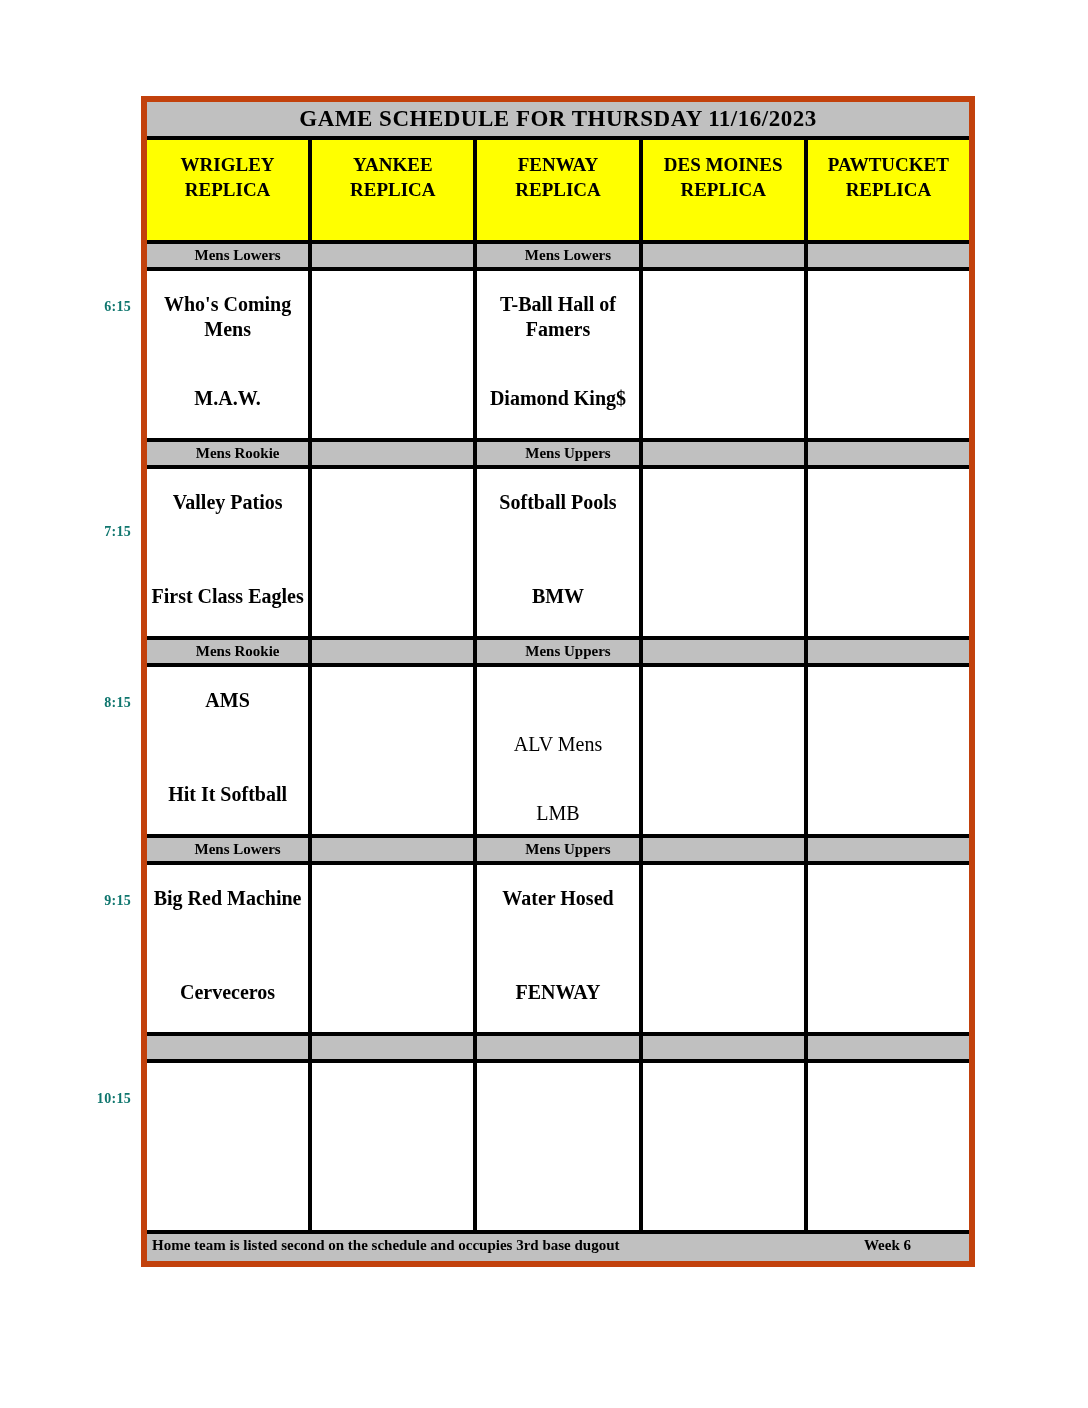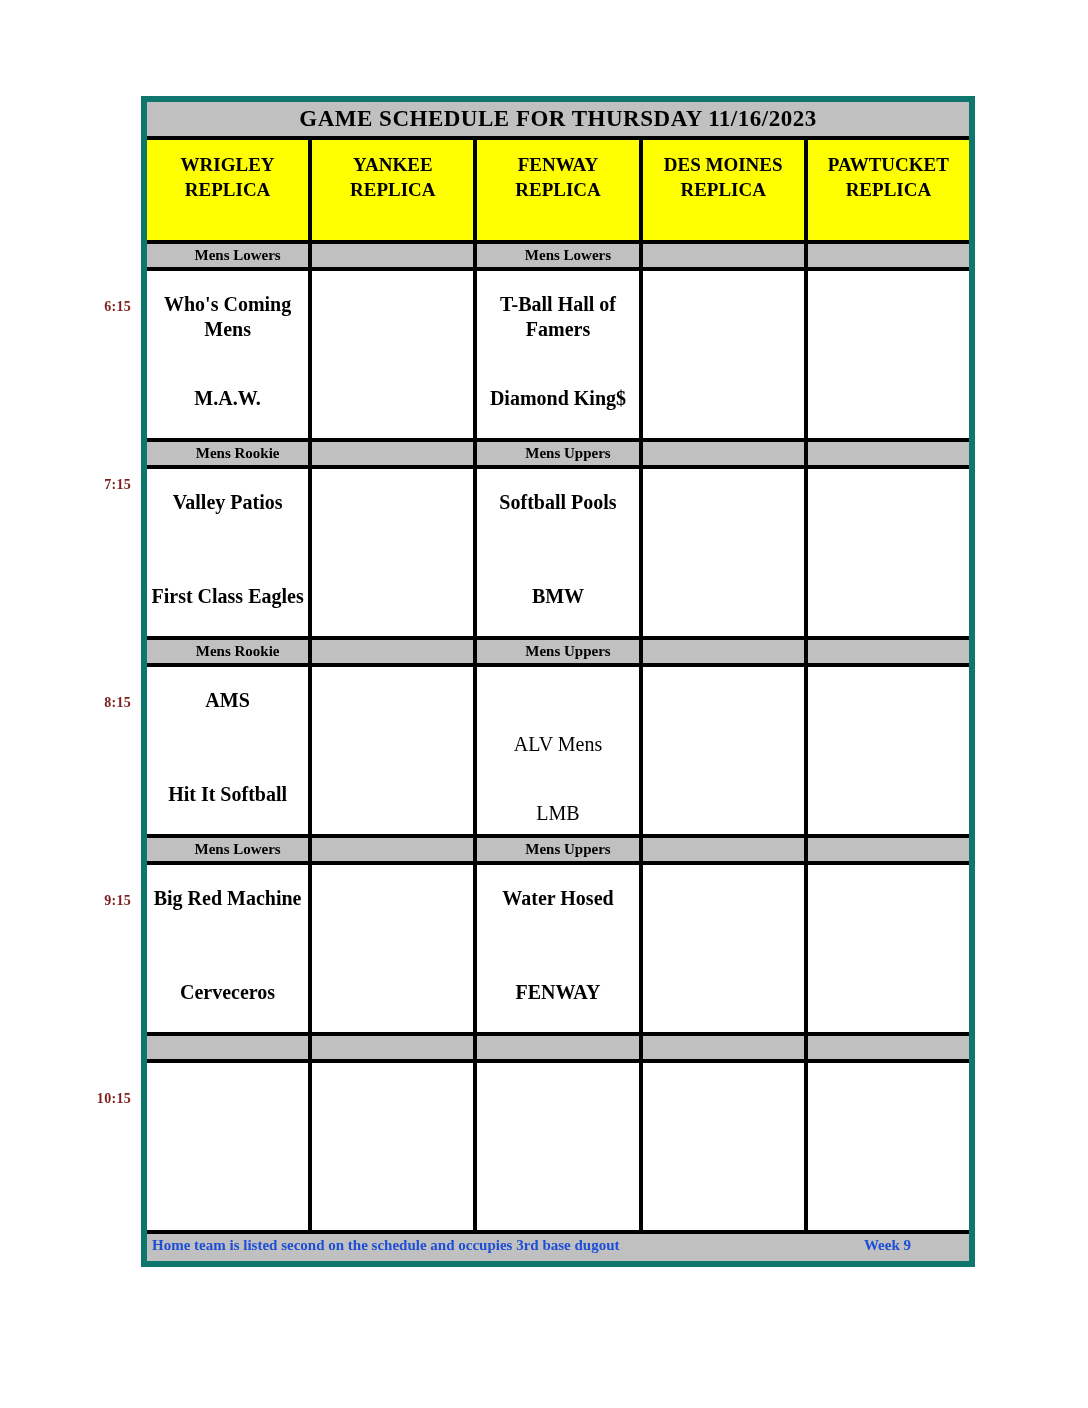--- a/index.html
+++ b/index.html
@@ -17,35 +17,35 @@
   }
 
   
   .time-label {
     position:absolute;
     left:0;
     width:131px;
     text-align:right;
     font-weight:bold;
     font-size:14px;
-    color:#7f1d1d;
+    color:#0f766e;
     letter-spacing:0.3px;
   }
-  .t0 { top:299px; } .t1 { top:477px; } .t2 { top:695px; }
+  .t0 { top:299px; } .t1 { top:524px; } .t2 { top:695px; }
   .t3 { top:893px; } .t4 { top:1091px; }
 
   
   .schedule {
     position:absolute;
     left:141px;
     top:96px;
     width:834px;
     box-sizing:border-box;
     background:#000000;
-    border:6px solid #0f766e;
+    border:6px solid #c2410c;
     display:grid;
     grid-template-columns:repeat(5, 1fr);
     gap:4px;
   }
   .cell { box-sizing:border-box; overflow:hidden; }
 
   .title-bar {
     grid-column:1 / -1;
     height:34px;
     background:#c0c0c0;
@@ -104,21 +104,21 @@
   .footer-bar {
     grid-column:1 / -1;
     height:27px;
     background:#c0c0c0;
     display:flex;
     align-items:center;
     justify-content:space-between;
     padding:0 58px 4px 5px;
     font-weight:bold;
     font-size:15px;
-    color:#1d4ed8;
+    color:#000000;
   }
 </style>
 </head>
 <body>
 
 <div class="page">
 
   <div class="time-label t0">6:15</div>
   <div class="time-label t1">7:15</div>
   <div class="time-label t2">8:15</div>
@@ -280,17 +280,17 @@
       <span class="team"></span>
       <span class="team"></span>
     </div>
     <div class="cell game">
       <span class="team"></span>
       <span class="team"></span>
     </div>
 
     <div class="cell footer-bar">
       <span>Home team is listed second on the schedule and occupies 3rd base dugout</span>
-      <span>Week 9</span>
+      <span>Week 6</span>
     </div>
 
   </div>
 </div>
 
 </body></html>

